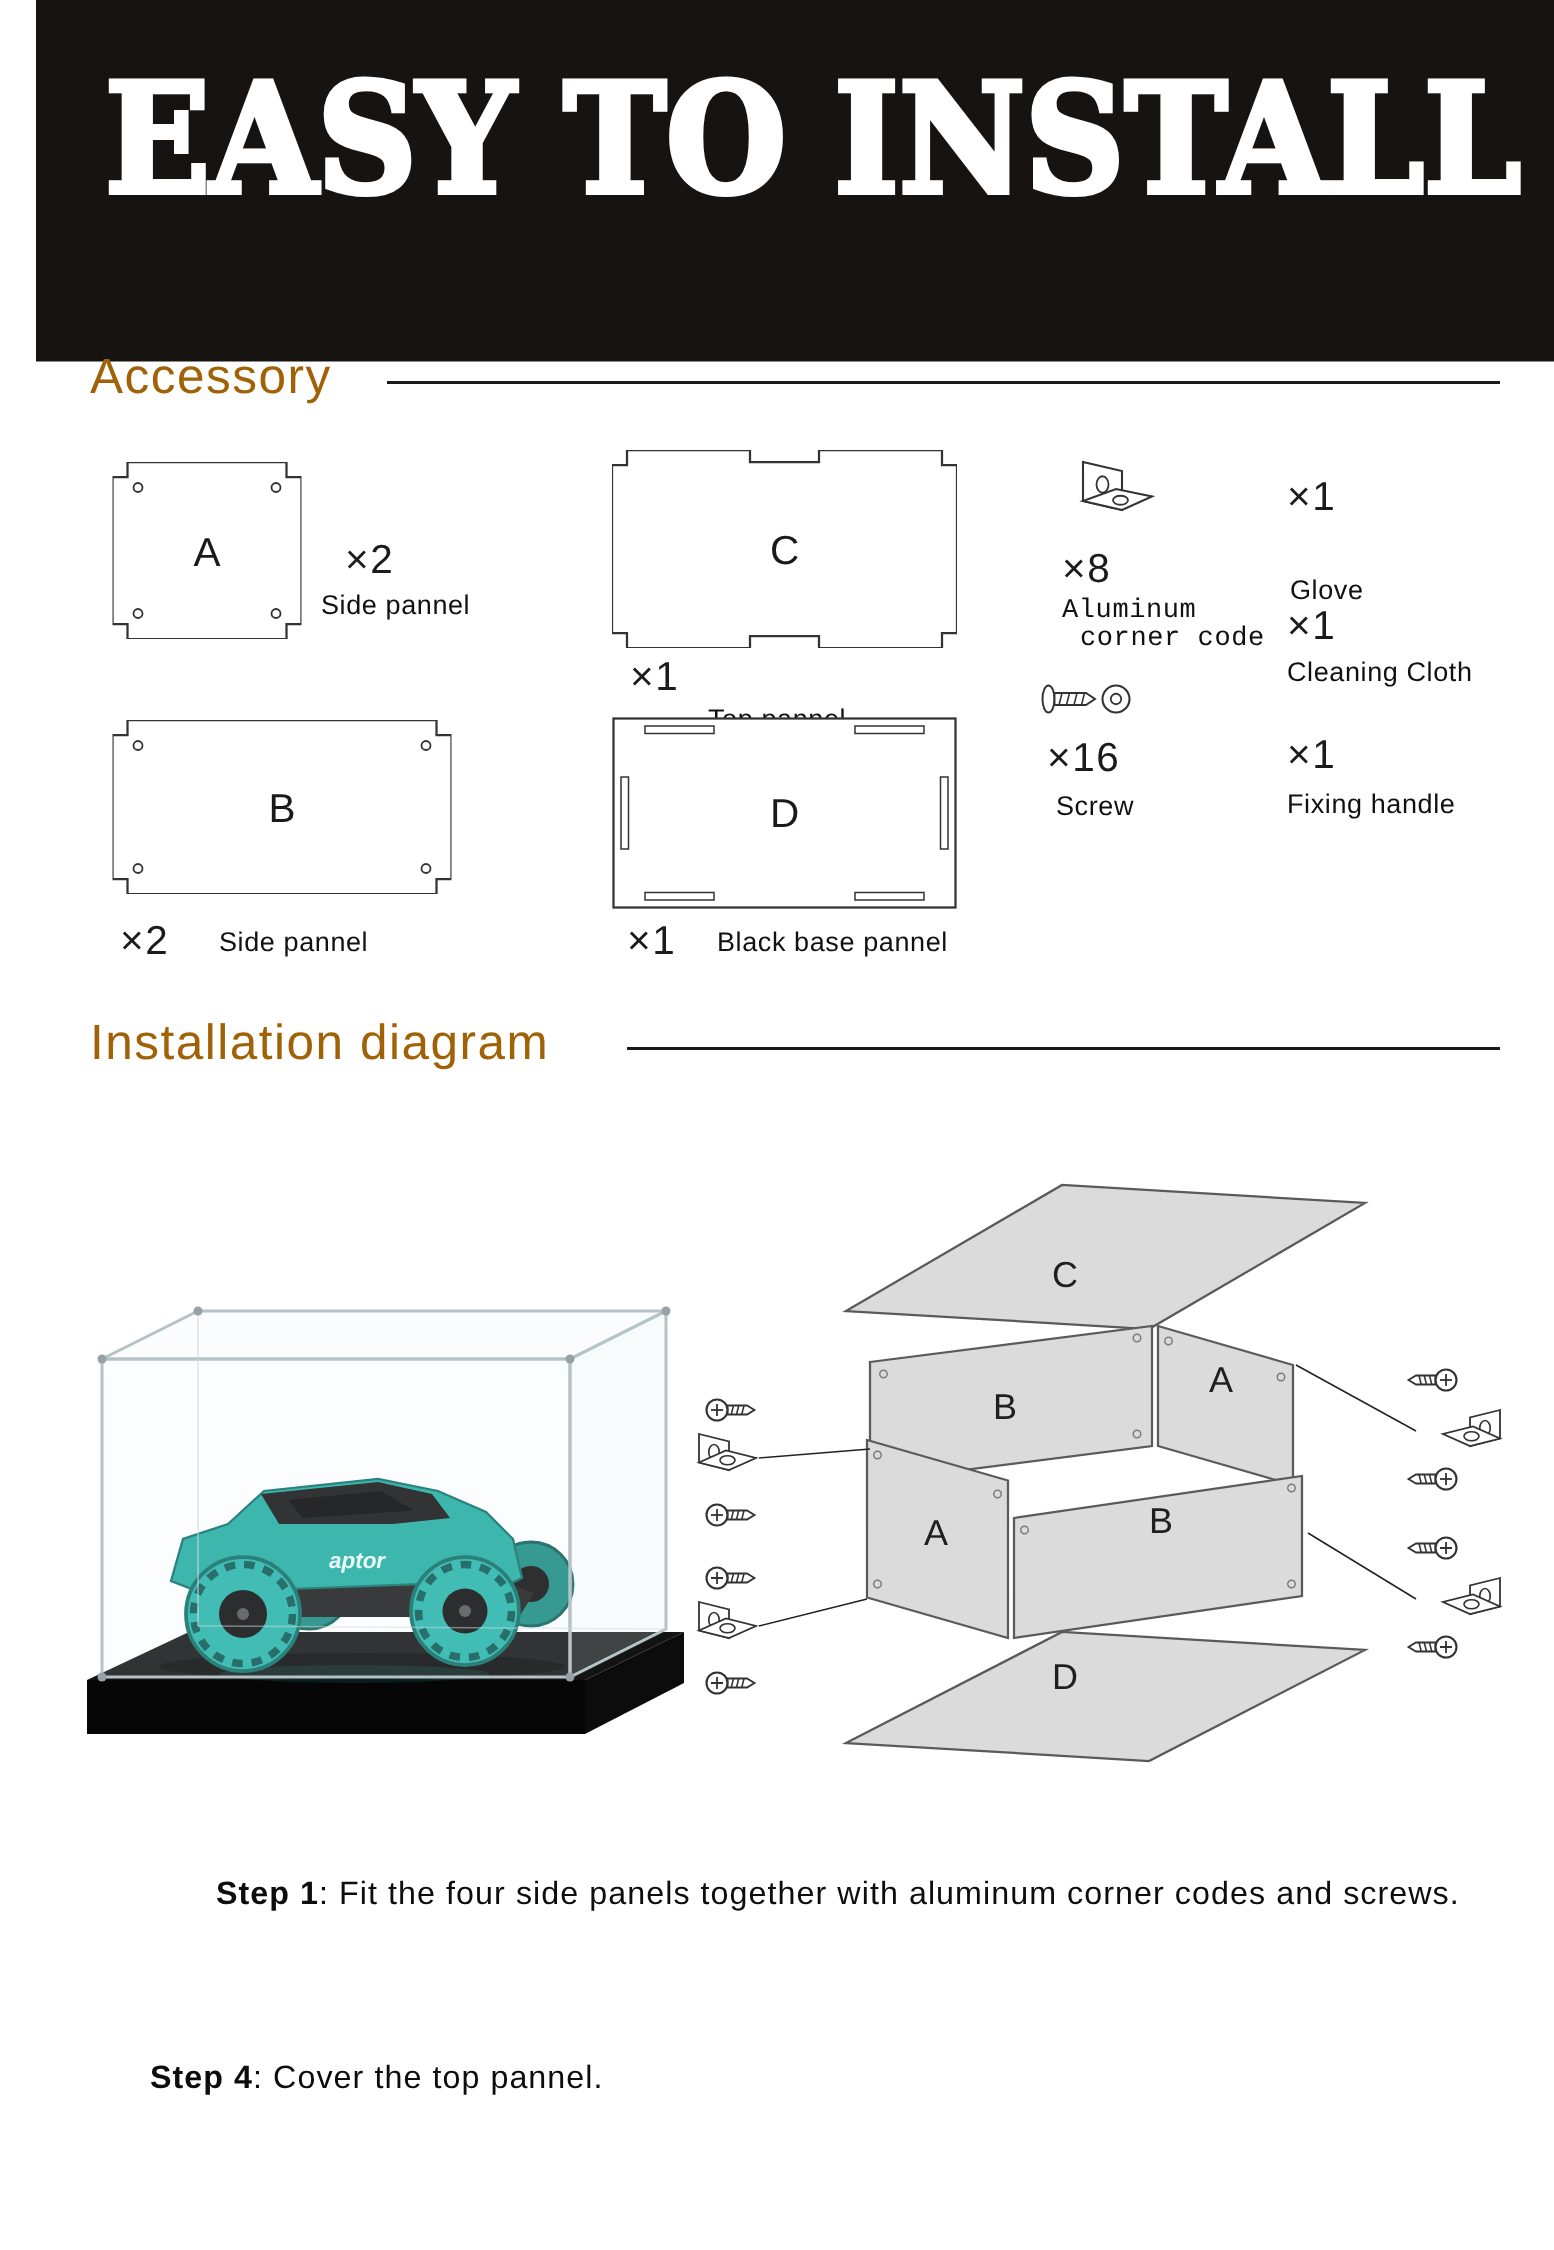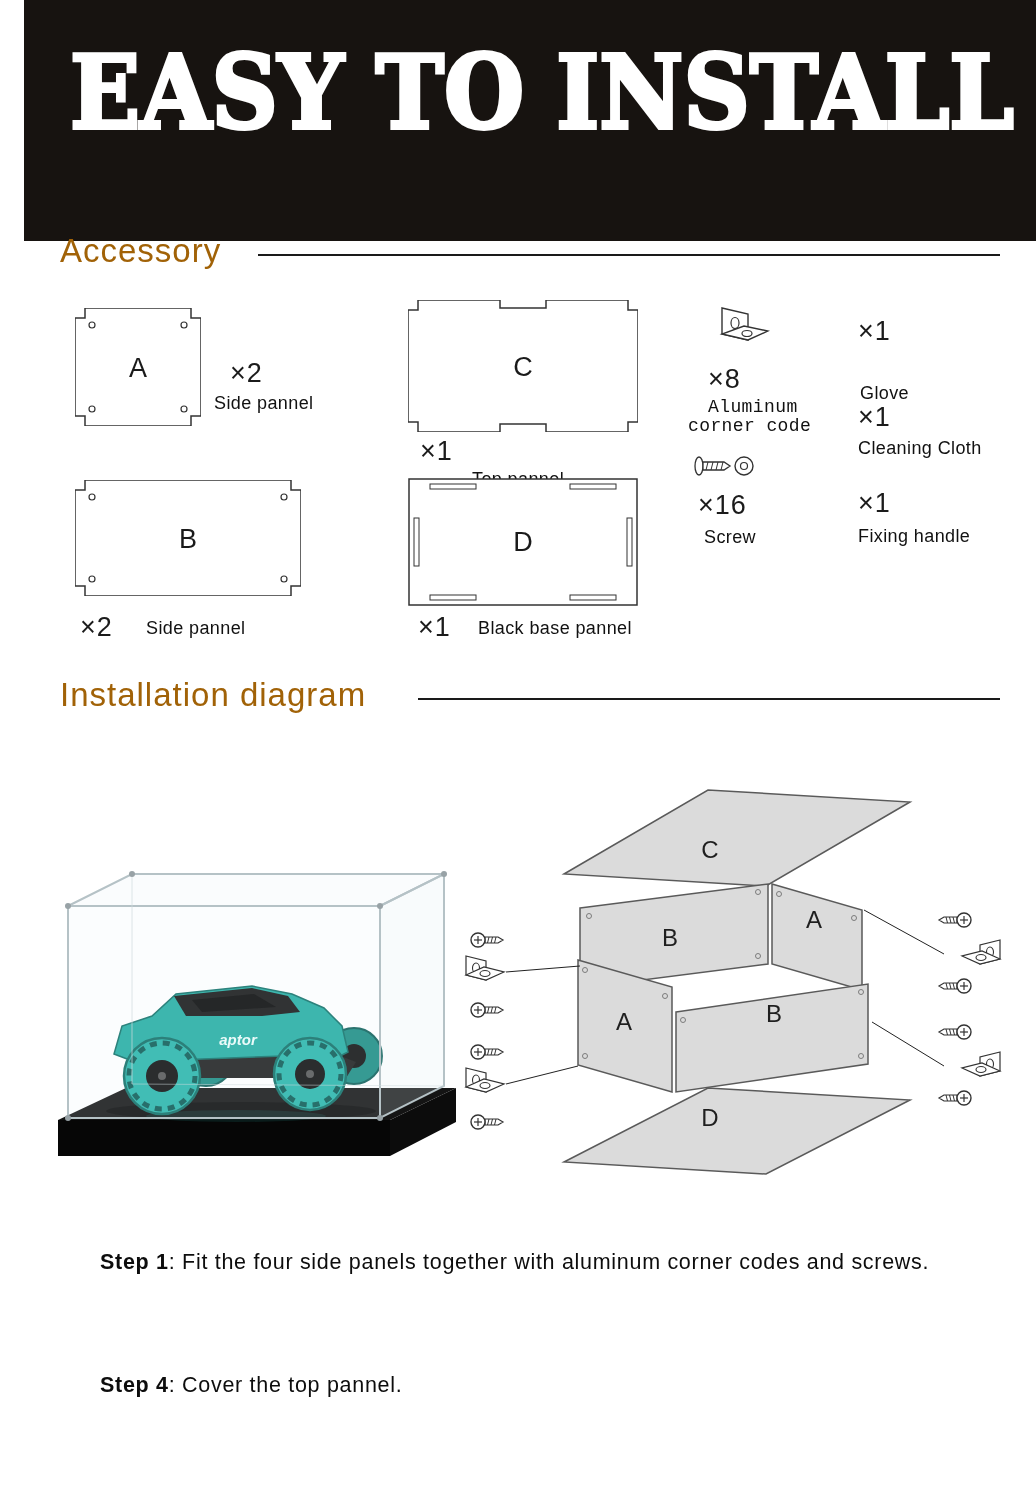--- a/index.html
+++ b/index.html
@@ -65,21 +65,21 @@
   <div class="abs lbl" style="left:472px; top:441px;margin-top:28px;">Top pannel</div>
 
   <svg class="abs" style="left:706px; top:302px;" width="64" height="58" viewBox="0 0 64 58">
     <polygon points="16,6 42,12 42,38 16,32" fill="#ffffff" stroke="#333" stroke-width="1.4"></polygon>
     <ellipse cx="29" cy="21" rx="4" ry="5.5" fill="none" stroke="#333" stroke-width="1.2"></ellipse>
     <polygon points="16,32 42,38 62,29 38,24" fill="#ffffff" stroke="#333" stroke-width="1.4"></polygon>
     <ellipse cx="41" cy="31.5" rx="5" ry="3" fill="none" stroke="#333" stroke-width="1.2"></ellipse>
   </svg>
   <div class="abs qty" style="left:708px; top:364px;">×8</div>
   <div class="abs lbl2" style="left:708px; top:397px;">Aluminum</div>
-  <div class="abs lbl2" style="left:688px; top:416px;">corner code</div>
+  <div class="abs lbl2" style="left:720px; top:416px;">corner code</div>
 
   <div class="abs qty" style="left:858px; top:316px;">×1</div>
   <div class="abs lbl" style="left:860px; top:352px;margin-top:31px;">Glove</div>
 
   <div class="abs qty" style="left:858px; top:402px;">×1</div>
   <div class="abs lbl" style="left:858px; top:438px;">Cleaning Cloth</div>
 
   <div class="abs qty" style="left:858px; top:488px;">×1</div>
   <div class="abs lbl" style="left:858px; top:526px;">Fixing handle</div>
 
@@ -227,20 +227,20 @@
     <use href="#mbracket" transform="translate(548,182) scale(-1,1)"></use>
     <use href="#mscrew" transform="translate(512,216) scale(-1,1)"></use>
     <line x1="492" y1="184" x2="412" y2="140" stroke="#222" stroke-width="1"></line>
 
     <use href="#mscrew" transform="translate(512,262) scale(-1,1)"></use>
     <use href="#mbracket" transform="translate(548,294) scale(-1,1)"></use>
     <use href="#mscrew" transform="translate(512,328) scale(-1,1)"></use>
     <line x1="492" y1="296" x2="420" y2="252" stroke="#222" stroke-width="1"></line>
   </svg>
 
-  <div class="step" style="top:1250px;">
+  <div class="step" style="top:1250px;margin-left:44px;">
     <span class="sb">Step 1</span><span>: Fit the four side panels together with aluminum corner codes and screws.</span>
   </div>
   <div class="step" style="top:1373px;">
     <span class="sb">Step 4</span><span>: Cover the top pannel.</span>
   </div>
 
 </div>
 
 </body></html>

